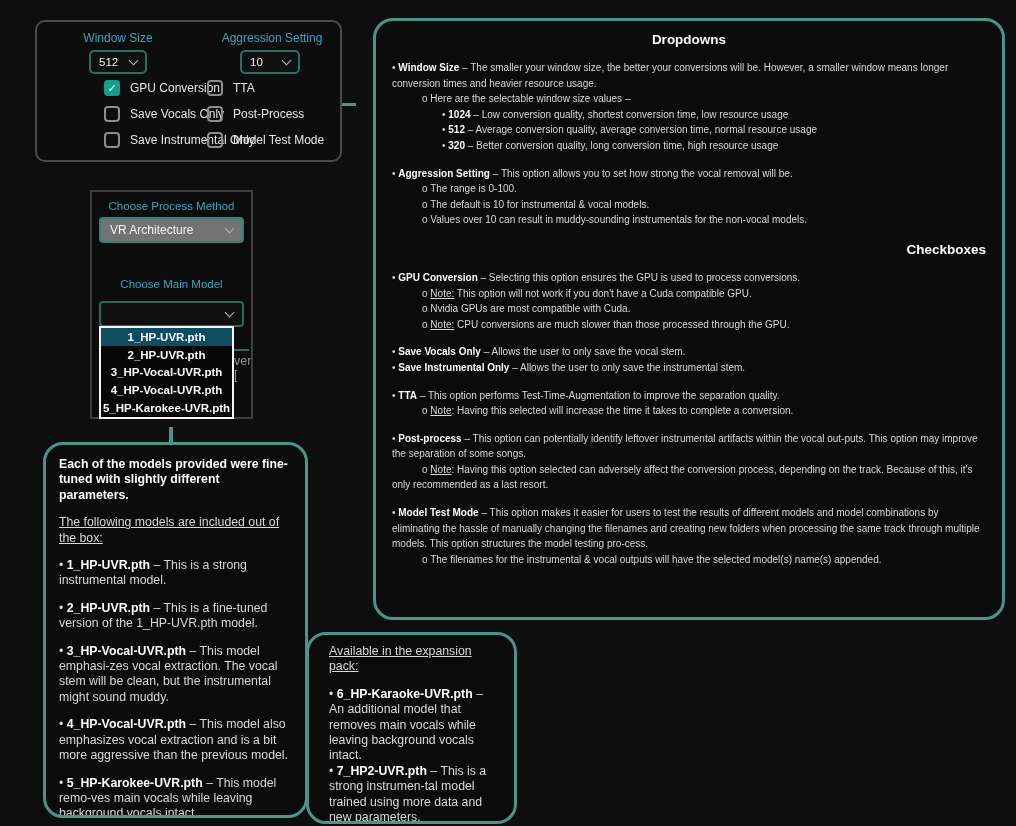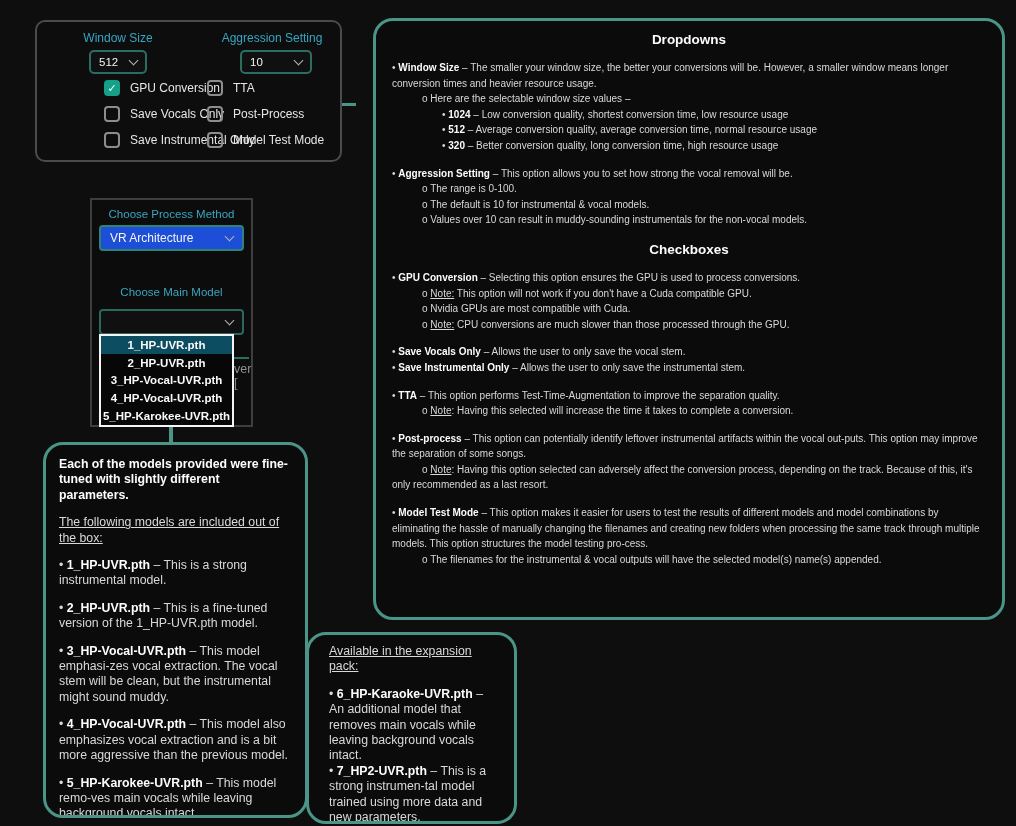--- a/index.html
+++ b/index.html
@@ -15,58 +15,58 @@
   .gap{margin-top:12px;}
 
   
   .tealbox{position:absolute;border:3px solid #4a9488;border-radius:20px;background:#0b0b0b;
            box-sizing:border-box;overflow:hidden;}
   #dropdowns-box{left:356px;top:18px;width:632px;height:602px;padding:9px 16px 6px 16px;margin-left:17px;}
   #models-box{left:43px;top:442px;width:265px;height:376px;padding:12px 13px;}
   #expansion-box{left:306px;top:632px;width:211px;height:192px;padding:9px 20px;}
   #models-box .para,#expansion-box .para{font-size:12.3px;line-height:15.4px;}
   .box-title{font-size:13.5px;line-height:16px;font-weight:bold;color:#fdfdfd;text-align:center;margin:2px 0 12px 0;}
-  .box-title2{font-size:13.5px;line-height:16px;font-weight:bold;color:#fdfdfd;text-align:center;margin:14px 0 2px 0;}
+  .box-title2{font-size:13.5px;line-height:16px;font-weight:bold;color:#fdfdfd;text-align:right;margin:14px 0 2px 0;}
 
   
   .conn{position:absolute;background:#4a9488;}
   #conn-h{left:334px;top:103px;width:22px;height:3px;}
   #conn-v{left:169px;top:427px;width:4px;height:15px;}
 
   
   #settings-panel{position:absolute;left:35px;top:20px;width:307px;height:142px;
                   border:2px solid #4b4b4b;border-radius:10px;background:#0d0d0d;box-sizing:border-box;}
   .dd-label{position:absolute;font-size:12px;color:#38a6c0;text-align:center;}
   #window-size-label{left:26px;top:9px;width:110px;}
   #aggression-label{left:172px;top:9px;width:126px;}
   .dropdown{position:absolute;height:24px;border:2px solid #2a6e63;border-radius:5px;background:#101010;
             box-sizing:border-box;display:flex;align-items:center;justify-content:space-between;
             padding:0 8px;color:#f2f2f2;font-size:11.5px;cursor:default;}
   #window-size-dd{left:52px;top:28px;width:58px;}
-  #aggression-dd{left:203px;top:28px;width:72px;}
+  #aggression-dd{left:203px;top:28px;width:60px;}
   .chev{width:6px;height:6px;border-right:1.6px solid #b5b5b5;border-bottom:1.6px solid #b5b5b5;
         transform:rotate(45deg);margin-top:-3px;flex:0 0 auto;}
   .cb{position:absolute;display:flex;align-items:center;}
   .cb .cb-box{width:16px;height:16px;border:2px solid #8d8d8d;border-radius:4px;background:transparent;
               box-sizing:border-box;display:flex;align-items:center;justify-content:center;
               color:#fff;font-size:11px;line-height:1;}
   .cb[data-checked="true"] .cb-box{background:#13a18a;border-color:#13a18a;}
   .cb[data-checked="false"] .cb-box span{visibility:hidden;}
   .cb .cb-label{margin-left:10px;font-size:12px;color:#e6e6e6;}
   .c1{left:67px;} .c2{left:170px;}
   .r1{top:58px;} .r2{top:84px;} .r3{top:110px;}
 
   
-  #model-panel{position:absolute;left:90px;top:198px;width:163px;height:229px;
+  #model-panel{position:absolute;left:90px;top:190px;width:163px;height:229px;
                border:2px solid #3e3e3e;background:#0c0c0c;box-sizing:border-box;}
   .mp-label{position:absolute;left:0;width:100%;text-align:center;font-size:11.5px;color:#38a6c0;}
   #process-method-label{top:8px;}
   #main-model-label{top:86px;text-align:center;}
   .mp-dd{position:absolute;left:7px;width:145px;height:26px;border:2px solid #2f8276;border-radius:4px;
-         background:#1d4ed8;box-sizing:border-box;display:flex;align-items:center;
+         background:#737373;box-sizing:border-box;display:flex;align-items:center;
          justify-content:space-between;padding:0 9px;color:#f5f5f5;font-size:12px;}
   #process-method-dd{top:25px;}
   #main-model-dd{top:109px;border-color:#29685d;background:#101010;}
   #bg-frag{position:absolute;left:141px;top:157px;width:16px;height:2px;background:#2a6e63;}
   #bg-partial-text{position:absolute;left:142px;top:162px;font-size:12.5px;color:#8f8f8f;}
   #model-list{position:absolute;left:7px;top:134px;width:135px;height:93px;border:2px solid #f5f5f5;
               background:#070707;box-sizing:border-box;}
   .mitem{height:17.8px;display:flex;align-items:center;justify-content:center;
          font-size:11.5px;font-weight:bold;color:#fafafa;cursor:default;}
   .mitem[data-selected="true"]{background:#0d4d62;}

